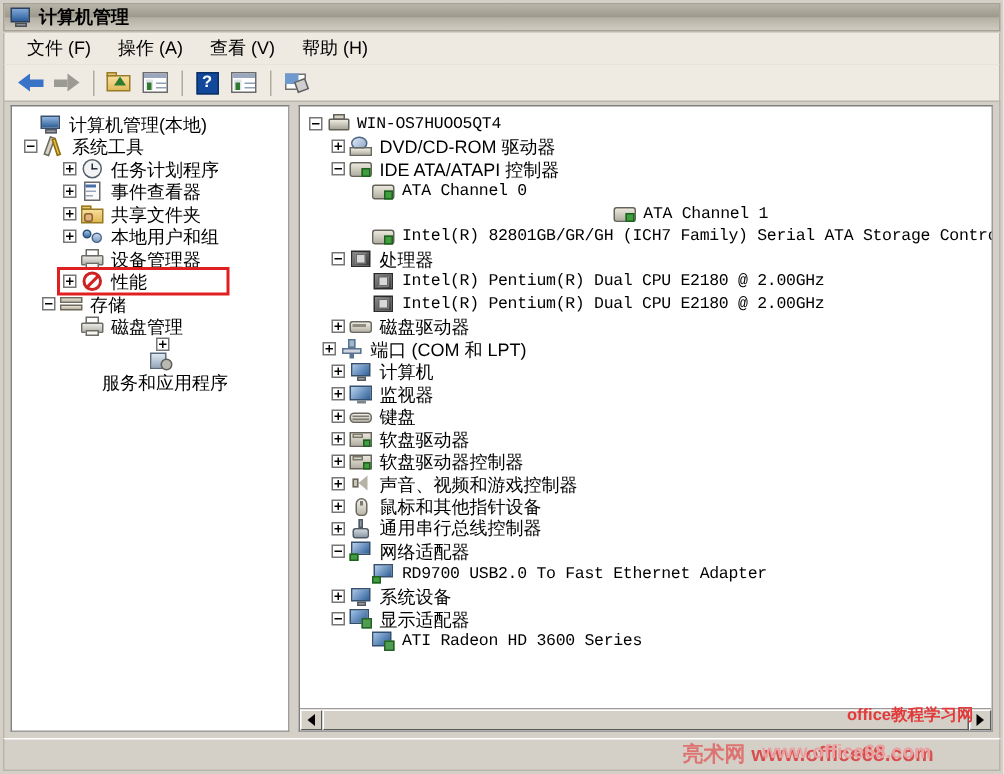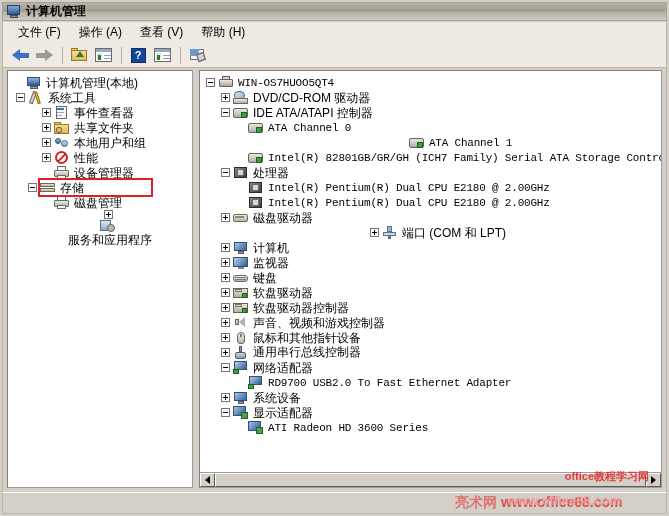--- a/index.html
+++ b/index.html
@@ -693,20 +693,31 @@
               <div class="ico-tools">
                 <div class="w1"></div>
                 <div class="w2"></div>
               </div>
             </div>
             <div class="lbl">系统工具</div>
           </div>
           <div class="row" style="padding-left: 34px;">
             <div class="twisty plus"></div>
             <div class="tree-icon">
+              <div class="ico-clock">
+                <div class="c"></div>
+                <div class="h1"></div>
+                <div class="h2"></div>
+              </div>
+            </div>
+            <div class="lbl">任务计划程序</div>
+          </div>
+          <div class="row" style="padding-left: 34px;">
+            <div class="twisty plus"></div>
+            <div class="tree-icon">
               <div class="ico-log">
                 <div class="p"></div>
                 <div class="b"></div>
                 <div class="b2"></div>
                 <div class="b3"></div>
               </div>
             </div>
             <div class="lbl">事件查看器</div>
           </div>
           <div class="row" style="padding-left: 34px;">
@@ -724,40 +735,40 @@
             <div class="twisty plus"></div>
             <div class="tree-icon">
               <div class="ico-users">
                 <div class="u1"></div>
                 <div class="u2"></div>
               </div>
             </div>
             <div class="lbl">本地用户和组</div>
           </div>
           <div class="row" style="padding-left: 34px;">
-            <div class="twisty plus"></div>
-            <div class="tree-icon">
-              <div class="ico-perf">
-                <div class="c"></div>
-                <div class="slash"></div>
-              </div>
-            </div>
-            <div class="lbl">性能</div>
-          </div>
-          <div class="row" style="padding-left: 34px;">
             <div class="twisty none"></div>
             <div class="tree-icon">
               <div class="ico-printer">
                 <div class="paper"></div>
                 <div class="body"></div>
                 <div class="out"></div>
               </div>
             </div>
             <div class="lbl">设备管理器</div>
           </div>
+          <div class="row" style="padding-left: 34px;">
+            <div class="twisty plus"></div>
+            <div class="tree-icon">
+              <div class="ico-perf">
+                <div class="c"></div>
+                <div class="slash"></div>
+              </div>
+            </div>
+            <div class="lbl">性能</div>
+          </div>
           <div class="row" style="padding-left: 20px;">
             <div class="twisty "></div>
             <div class="tree-icon">
               <div class="ico-storage">
                 <div class="d1"></div>
                 <div class="d2"></div>
               </div>
             </div>
             <div class="lbl">存储</div>
           </div>
@@ -883,21 +894,21 @@
           <div class="row" style="padding-left: 21px;">
             <div class="twisty plus"></div>
             <div class="tree-icon">
               <div class="ico-disk">
                 <div class="b"></div>
                 <div class="sl"></div>
               </div>
             </div>
             <div class="lbl">磁盘驱动器</div>
           </div>
-          <div class="row" style="padding-left: 15px; justify-content: center;">
+          <div class="row" style="padding-left: 15px;">
             <div class="twisty plus"></div>
             <div class="tree-icon">
               <div class="ico-port">
                 <div class="p"></div>
                 <div class="s"></div>
                 <div class="c"></div>
               </div>
             </div>
             <div class="lbl">端口 (COM 和 LPT)</div>
           </div>

